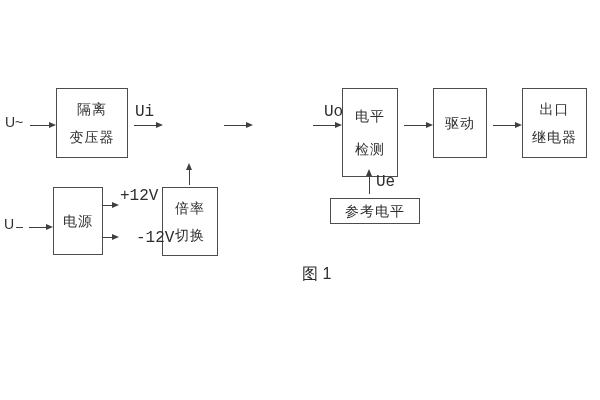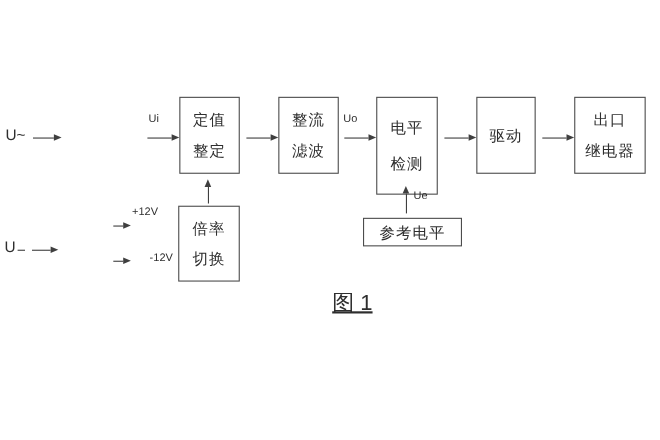--- a/index.html
+++ b/index.html
@@ -8,22 +8,22 @@
     font-family:"Liberation Sans","DejaVu Sans",sans-serif;
     color:#2e2e2e; overflow:hidden;
   }
   .box {
     position:absolute; box-sizing:border-box;
     border:1px solid #4c4c4c; background:#ffffff;
     display:flex; flex-direction:column; align-items:center; justify-content:space-evenly;
     font-size:14px; line-height:1; letter-spacing:1px; white-space:nowrap;
   }
   .lbl { position:absolute; font-size:14px; line-height:1; white-space:nowrap; }
-  .sig { position:absolute; font-size:10px; line-height:1; white-space:nowrap; }
-  .cap { position:absolute; font-size:20px; line-height:1; white-space:nowrap;text-decoration:underline; }
+  .sig { position:absolute; font-size:16px; line-height:1; white-space:nowrap;font-family:Liberation Mono, monospace; }
+  .cap { position:absolute; font-size:16px; line-height:1; white-space:nowrap; }
   .arr-r { position:absolute; height:1px; background:#3f3f3f; }
   .arr-r::after {
     content:""; position:absolute; right:-7px; top:-3px; width:0; height:0;
     border-left:7px solid #3f3f3f; border-top:3.5px solid transparent; border-bottom:3.5px solid transparent;
   }
   .arr-r.dashed {
     background:linear-gradient(to right,#3f3f3f 0 7px,transparent 7px 13px,#3f3f3f 13px 100%);
   }
   .arr-u { position:absolute; width:1px; background:#3f3f3f; }
   .arr-u::before {
@@ -32,50 +32,49 @@
   }
 </style>
 </head>
 <body>
 
 <div class="scene">
 
   <span class="lbl" style="left:5px;top:115px">U~</span>
   <span class="lbl" style="left:4px;top:217px">U</span>
 
-  <div class="box" style="left:163px;top:88px;width:55px;height:70px">
-    <span>定值</span>
-    <span>整定</span>
-  </div>
-  <div class="box" style="left:253px;top:88px;width:55px;height:70px">
-    <span>整流</span>
-    <span>滤波</span>
+  <div class="box" style="left:56px;top:88px;width:72px;height:70px">
+    <span>隔离</span>
+    <span>变压器</span>
   </div>
   <div class="box" style="left:342px;top:88px;width:56px;height:89px">
     <span>电平</span>
     <span>检测</span>
   </div>
   <div class="box" style="left:433px;top:88px;width:54px;height:70px">
     <span>驱动</span>
   </div>
   <div class="box" style="left:522px;top:88px;width:65px;height:70px">
     <span>出口</span>
     <span>继电器</span>
   </div>
 
+  <div class="box" style="left:53px;top:187px;width:50px;height:68px">
+    <span>电源</span>
+  </div>
   <div class="box" style="left:162px;top:187px;width:56px;height:69px">
     <span>倍率</span>
     <span>切换</span>
   </div>
   <div class="box" style="left:330px;top:198px;width:90px;height:26px">
     <span>参考电平</span>
   </div>
 
   <span class="sig" style="left:135px;top:104px">Ui</span>
-  <span class="sig" style="left:312px;top:104px">Uo</span>
+  <span class="sig" style="left:324px;top:104px">Uo</span>
   <span class="sig" style="left:376px;top:174px">Ue</span>
   <span class="sig" style="left:120px;top:188px">+12V</span>
   <span class="sig" style="left:136px;top:230px">-12V</span>
 
   <div class="arr-r" style="left:30px;top:125px;width:19px"></div>
   <div class="arr-r" style="left:134px;top:125px;width:22px"></div>
   <div class="arr-r" style="left:224px;top:125px;width:22px"></div>
   <div class="arr-r" style="left:313px;top:125px;width:22px"></div>
   <div class="arr-r" style="left:404px;top:125px;width:22px"></div>
   <div class="arr-r" style="left:493px;top:125px;width:22px"></div>

